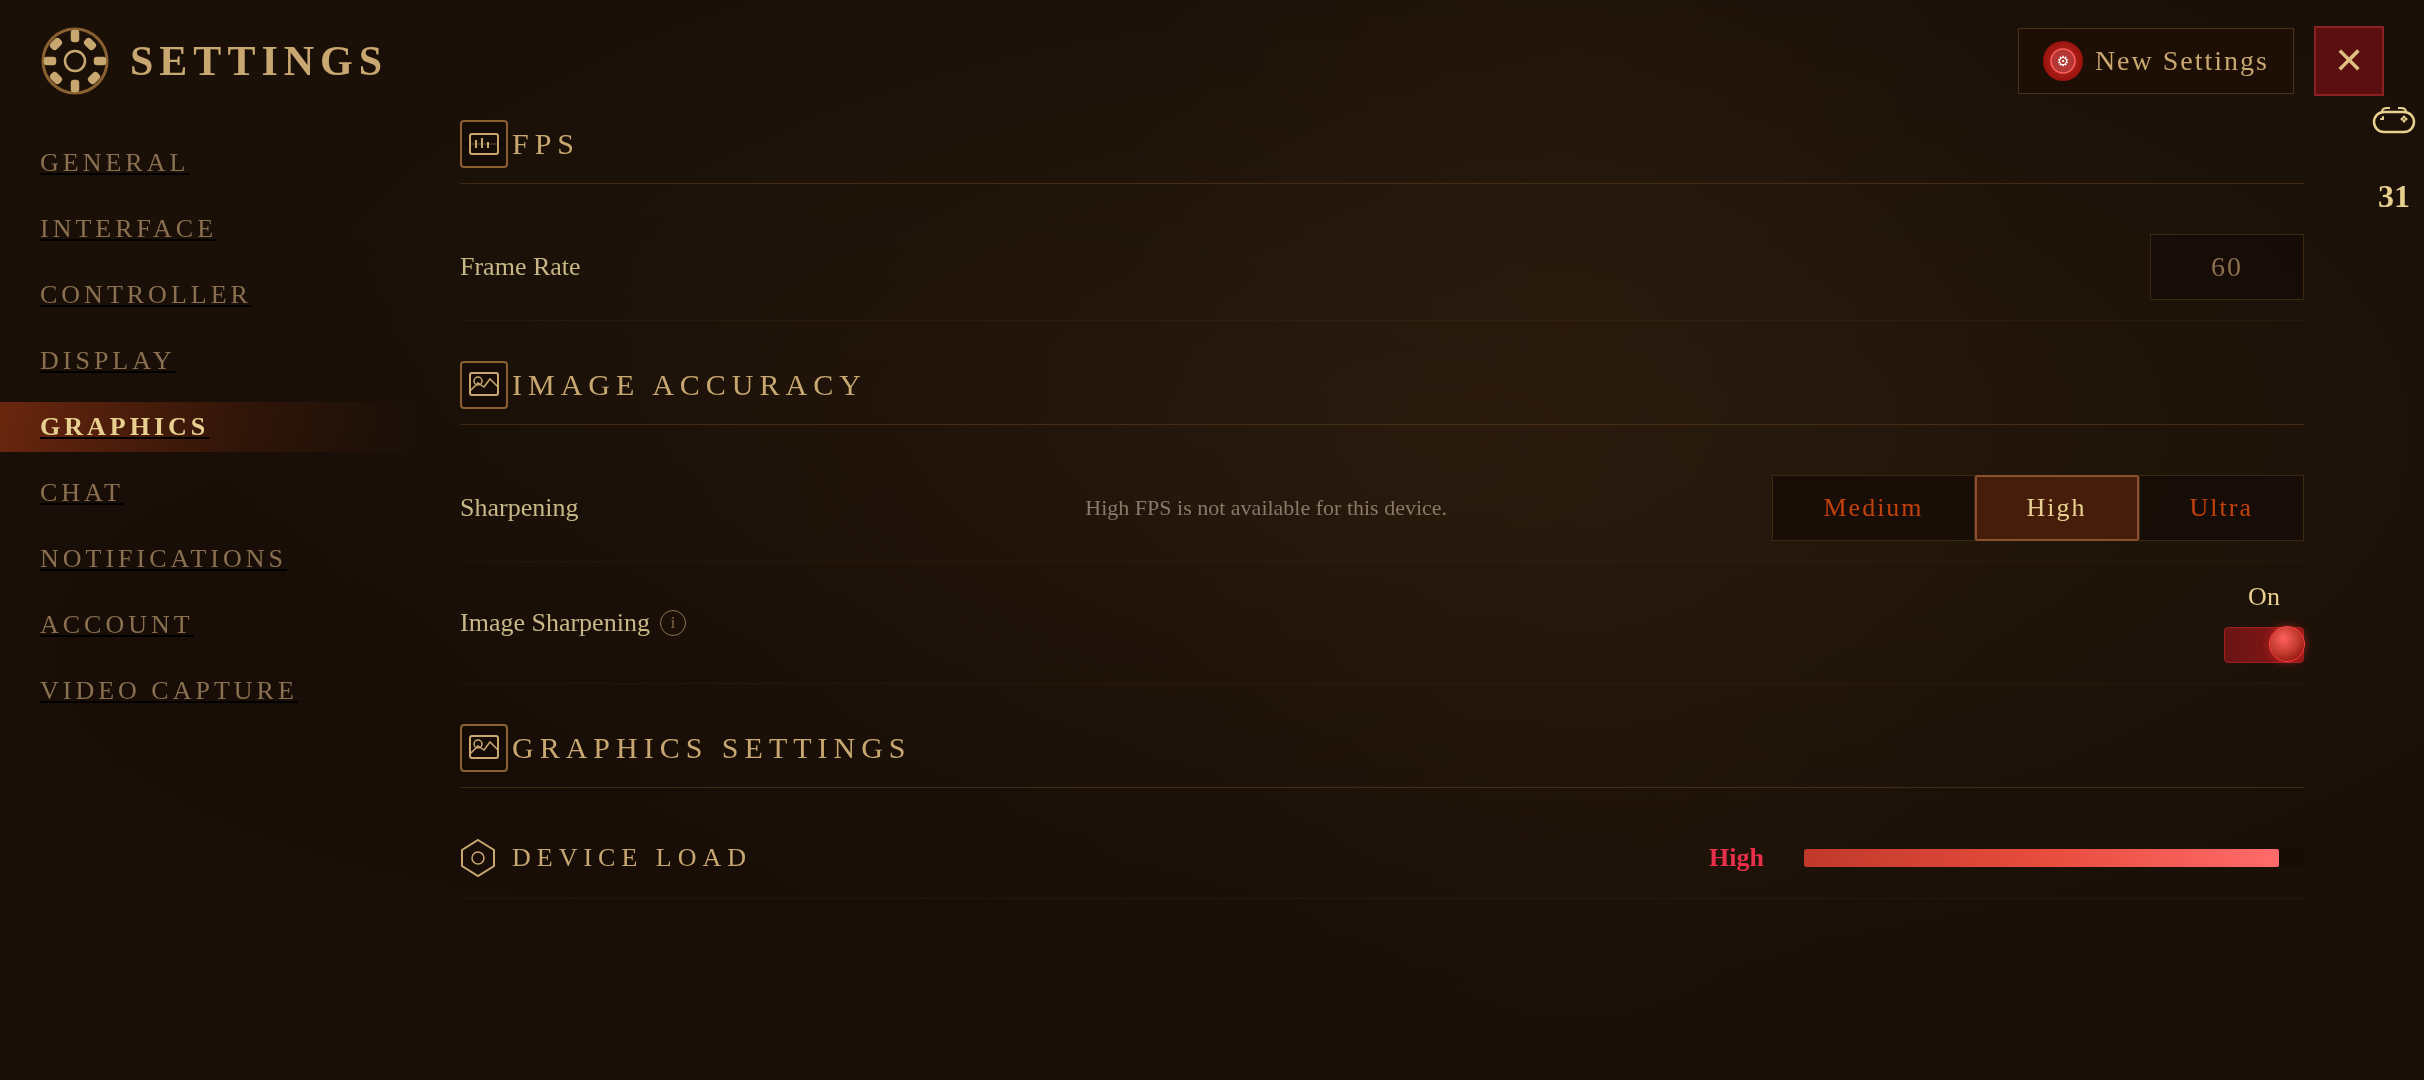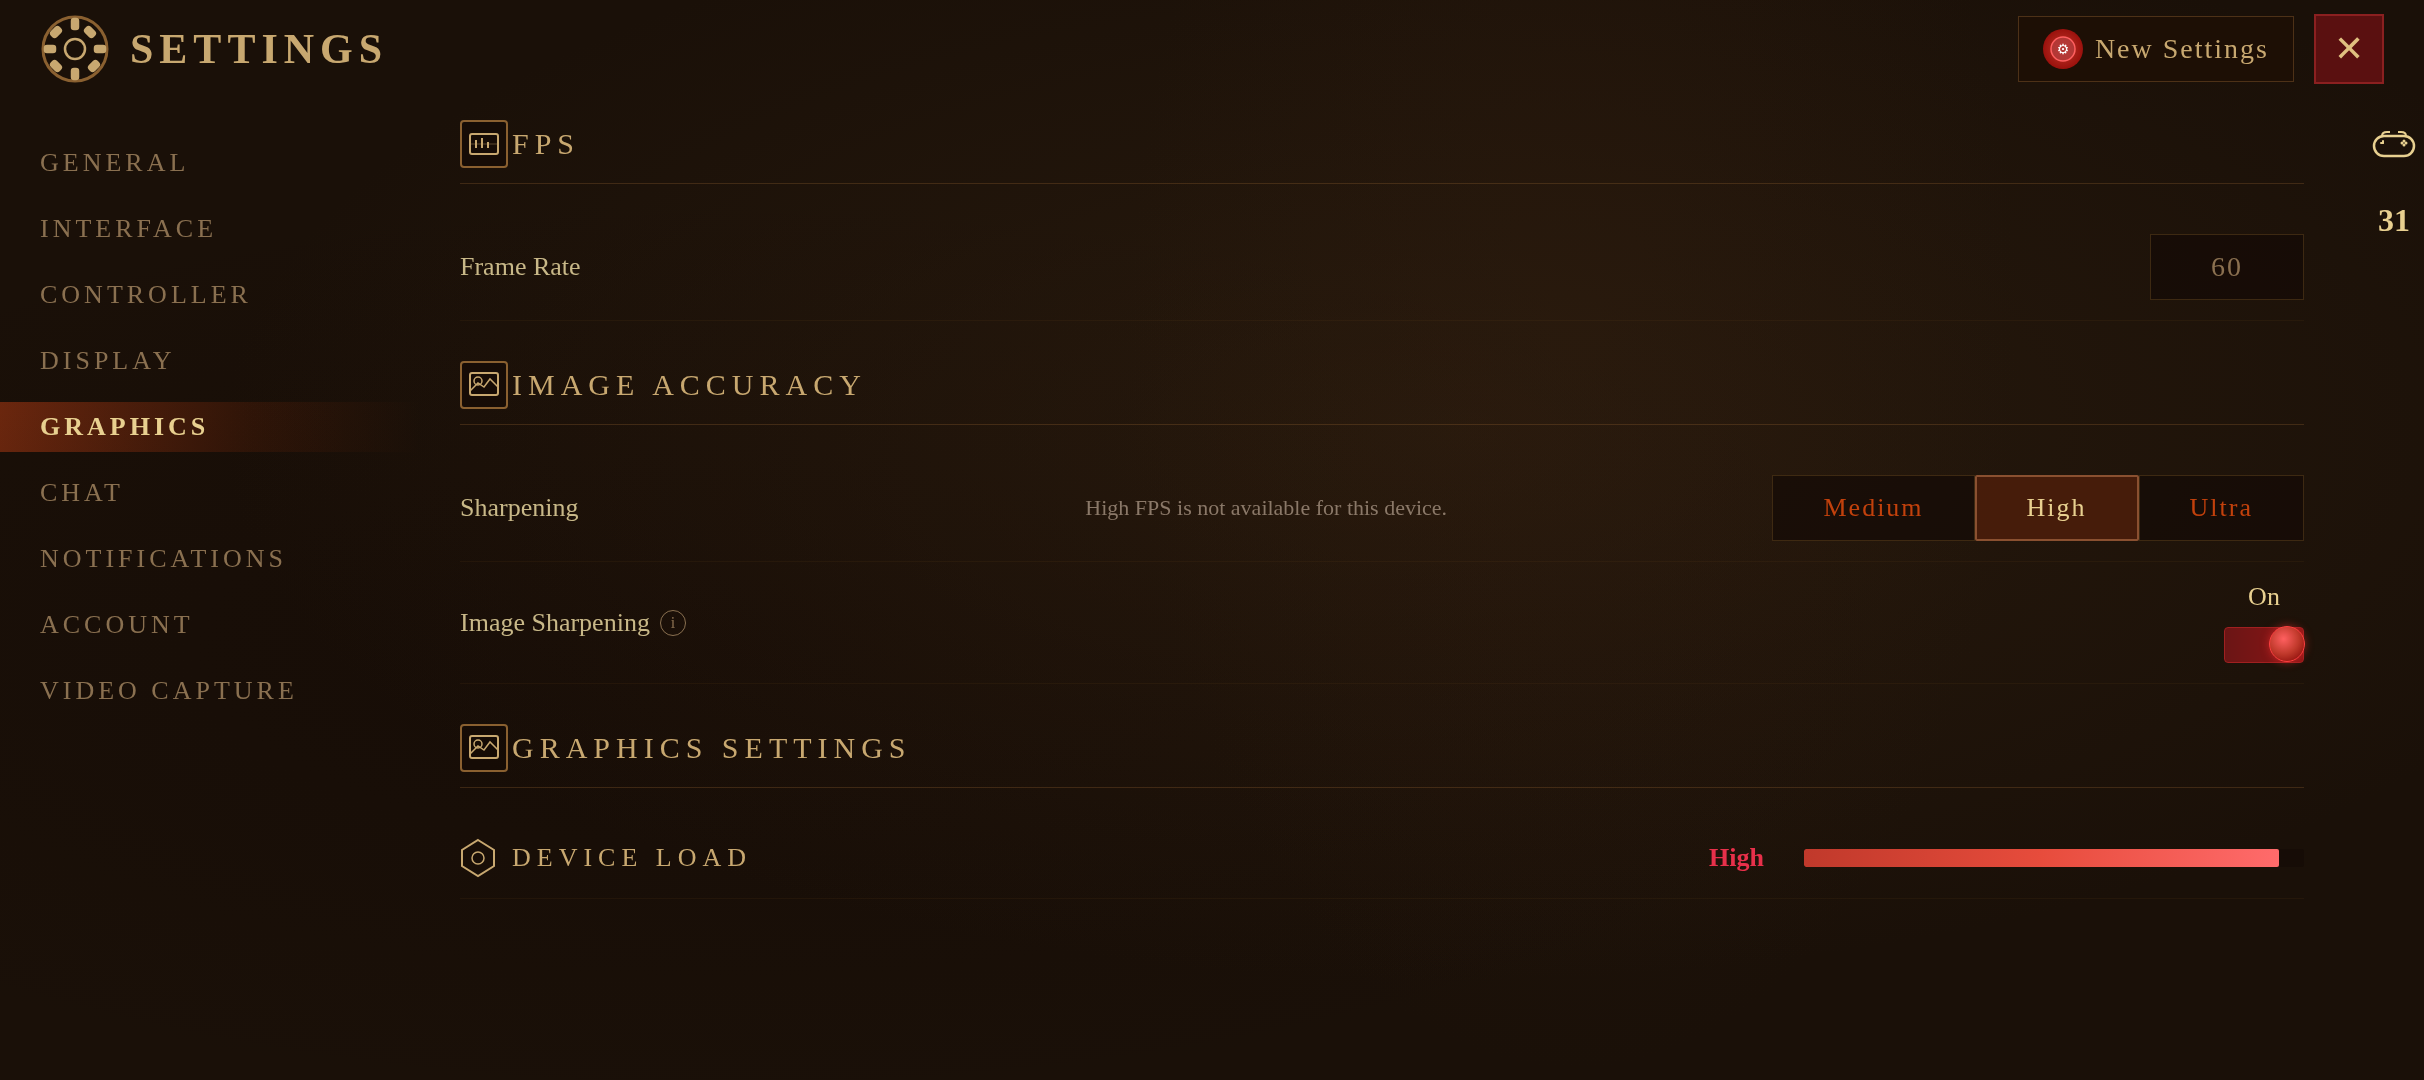--- a/index.html
+++ b/index.html
@@ -30,21 +30,21 @@
       top: 0;
       width: 900px;
       height: 1080px;
       background: radial-gradient(ellipse at 50% 30%, rgba(50,30,15,0.3) 0%, transparent 70%);
       pointer-events: none;
     }
 
     
     .header {
       position: absolute;
-      top: 4px;
+      top: 16px;
       left: 0;
       right: 0;
       height: 90px;
       display: flex;
       align-items: center;
       padding: 0 40px;
     }
 
     .header-left {
       display: flex;
@@ -122,20 +122,21 @@
       right: 60px;
       bottom: 0;
       display: flex;
     }
 
     
     .sidebar {
       width: 420px;
       padding: 40px 0;
       flex-shrink: 0;
+      text-decoration: underline;
     }
 
     .sidebar-item {
       padding: 18px 40px;
       font-size: 26px;
       letter-spacing: 4px;
       text-transform: uppercase;
       color: #8a7050;
       cursor: pointer;
       position: relative;
@@ -348,21 +349,21 @@
     
     .right-panel {
       position: absolute;
       right: 0;
       top: 0;
       width: 60px;
       height: 1080px;
       display: flex;
       flex-direction: column;
       align-items: center;
-      padding-top: 120px;
+      padding-top: 96px;
       gap: 20px;
     }
 
     .controller-icon-btn {
       width: 52px;
       height: 52px;
       color: #e8d090;
       font-size: 30px;
       cursor: pointer;
       display: flex;

